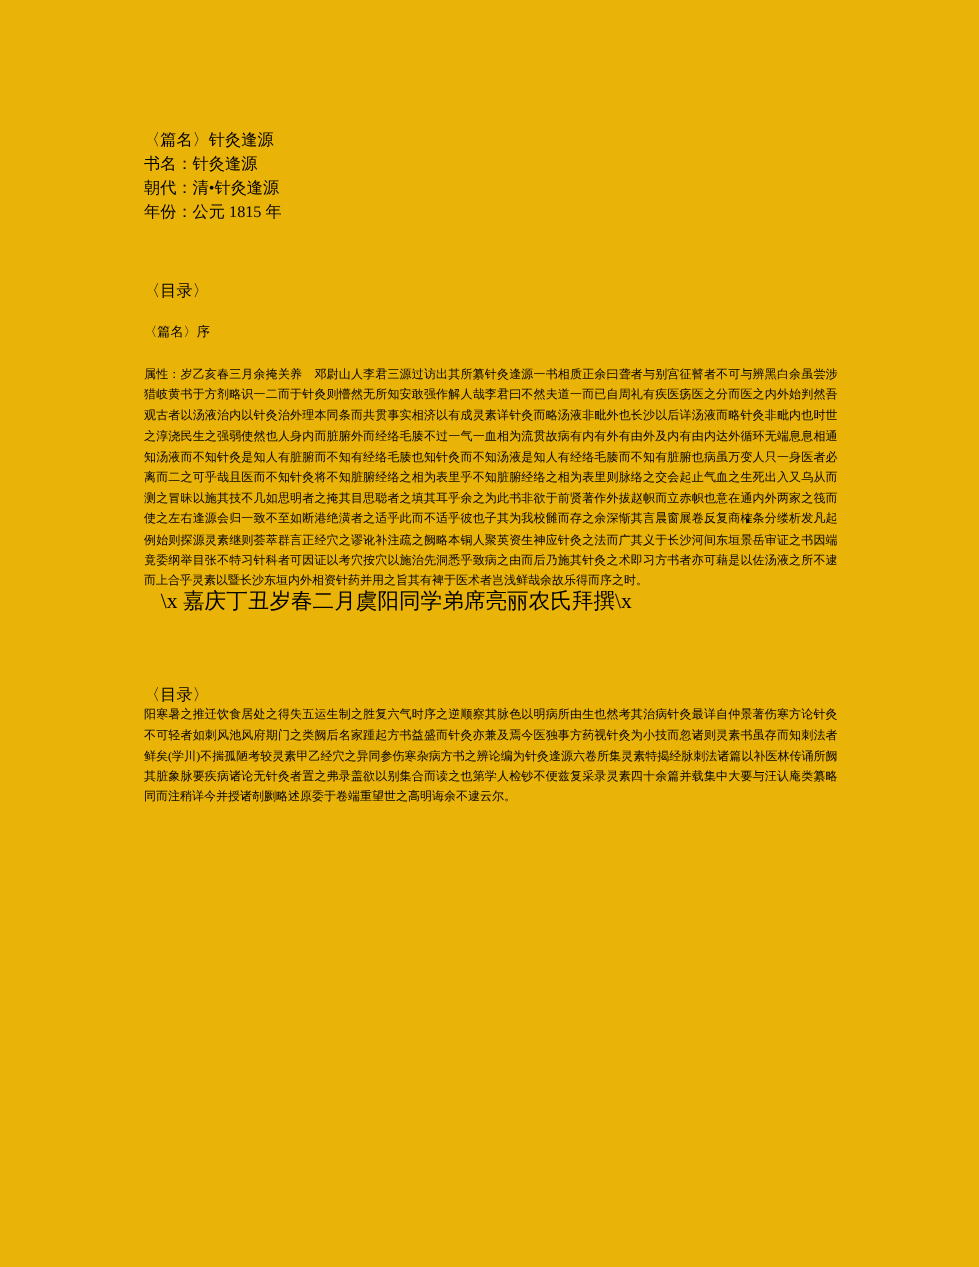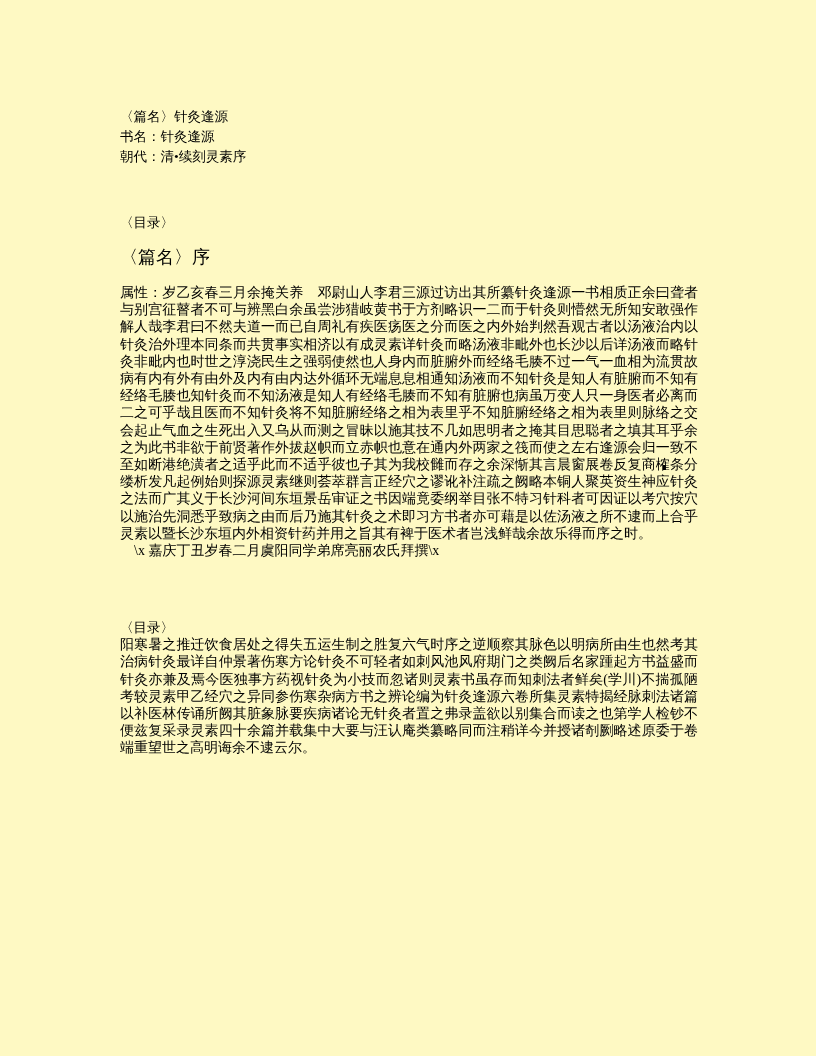--- a/index.html
+++ b/index.html
@@ -8,73 +8,74 @@
     width: 816px;
     height: 1056px;
     font-family: "Liberation Serif", "DejaVu Serif", serif;
     color: #000000;
     overflow: hidden;
   }
   .page {
     width: 816px;
     height: 1056px;
     padding: 107px 118px 40px 120px;
-    background: #fef9c3;
+    background: #eab308;
     overflow: hidden;
   }
   .meta-line {
     font-size: 13.5px;
     line-height: 20px;
     white-space: pre-wrap;
   }
   .toc {
     font-size: 13.5px;
     line-height: 17px;
     margin-top: 47px;
     font-family: Liberation Serif, serif;
   }
   .toc-2 {
     margin-top: 60px;
   }
   .section-title {
-    font-size: 18px;
+    font-size: 11px;
     line-height: 17px;
     margin-top: 18px;
   }
   .para {
-    font-size: 14px;
+    font-size: 10px;
     line-height: 17.2px;
     text-align: justify;
     margin-top: 18px;
     white-space: pre-wrap;
     word-break: break-all;
   }
   .para-continued {
     margin-top: 0;
   }
   .signature {
-    font-size: 14px;
+    font-size: 18px;
     line-height: 17.2px;
     padding-left: 14px;
     margin-top: 0;
     white-space: pre-wrap;
   }
   .signature-gap {
     margin-top: 17px;
   }
 </style>
 </head>
 <body>
 
 <div class="page">
 
   <header>
     <div class="meta-line">〈篇名〉针灸逢源</div>
     <div class="meta-line">书名：针灸逢源</div>
-    <div class="meta-line">朝代：清•续刻灵素序</div>
+    <div class="meta-line">朝代：清•针灸逢源</div>
+    <div class="meta-line">年份：公元 1815 年</div>
   </header>
 
   <section>
     <div class="toc">〈目录〉</div>
     <div class="section-title">〈篇名〉序</div>
     <p class="para">属性：岁乙亥春三月余掩关养　邓尉山人李君三源过访出其所纂针灸逢源一书相质正余曰聋者与别宫征瞽者不可与辨黑白余虽尝涉猎岐黄书于方剂略识一二而于针灸则懵然无所知安敢强作解人哉李君曰不然夫道一而已自周礼有疾医疡医之分而医之内外始判然吾观古者以汤液治内以针灸治外理本同条而共贯事实相济以有成灵素详针灸而略汤液非毗外也长沙以后详汤液而略针灸非毗内也时世之淳浇民生之强弱使然也人身内而脏腑外而经络毛腠不过一气一血相为流贯故病有内有外有由外及内有由内达外循环无端息息相通知汤液而不知针灸是知人有脏腑而不知有经络毛腠也知针灸而不知汤液是知人有经络毛腠而不知有脏腑也病虽万变人只一身医者必离而二之可乎哉且医而不知针灸将不知脏腑经络之相为表里乎不知脏腑经络之相为表里则脉络之交会起止气血之生死出入又乌从而测之冒昧以施其技不几如思明者之掩其目思聪者之填其耳乎余之为此书非欲于前贤著作外拔赵帜而立赤帜也意在通内外两家之筏而使之左右逢源会归一致不至如断港绝潢者之适乎此而不适乎彼也子其为我校雠而存之余深惭其言晨窗展卷反复商榷条分缕析发凡起例始则探源灵素继则荟萃群言正经穴之谬讹补注疏之阙略本铜人聚英资生神应针灸之法而广其义于长沙河间东垣景岳审证之书因端竟委纲举目张不特习针科者可因证以考穴按穴以施治先洞悉乎致病之由而后乃施其针灸之术即习方书者亦可藉是以佐汤液之所不逮而上合乎灵素以暨长沙东垣内外相资针药并用之旨其有裨于医术者岂浅鲜哉余故乐得而序之时。</p>
     <p class="signature">\x 嘉庆丁丑岁春二月虞阳同学弟席亮丽农氏拜撰\x</p>
   </section>
 
   <section>

